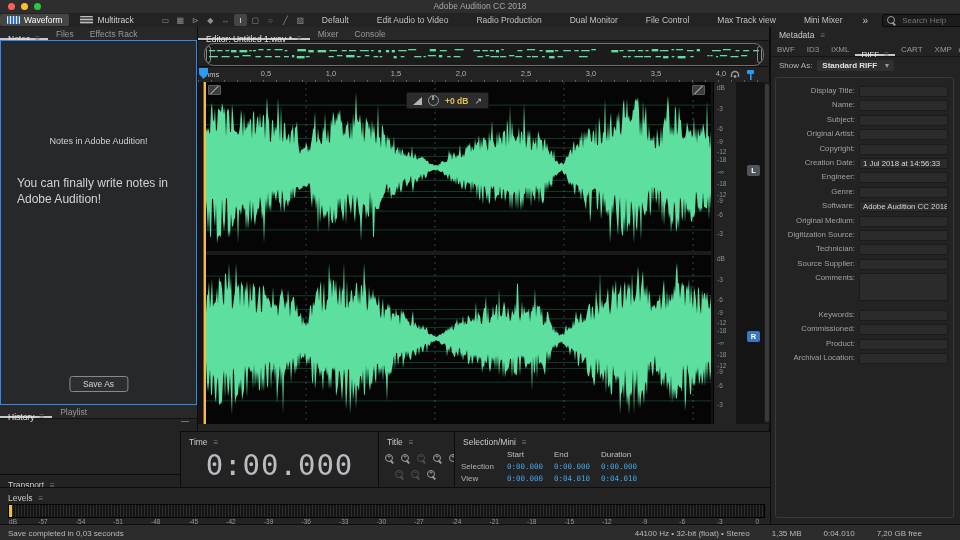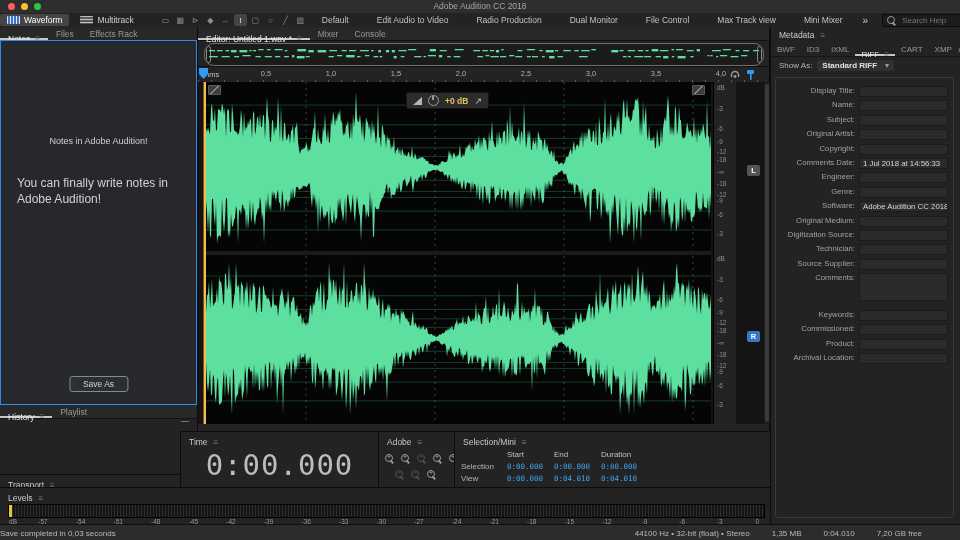--- a/index.html
+++ b/index.html
@@ -114,21 +114,21 @@
   #md-fieldbox{position:absolute;left:4px;top:50px;right:6px;bottom:6px;border:1px solid #3a3a3a;border-radius:3px;padding:8px 5px;box-sizing:border-box;}
   .mdrow{display:flex;align-items:flex-start;margin-bottom:3.4px;}
   .mdrow .lb{width:74px;flex:0 0 74px;text-align:right;padding-right:4px;font-size:7.8px;color:#a2a2a2;line-height:9px;white-space:nowrap;}
   .mdrow .in{flex:1;height:9px;background:#2b2b2b;border:1px solid #1b1b1b;border-radius:1px;
              font-size:7.8px;color:#d6d6d6;line-height:9px;padding-left:3px;overflow:hidden;white-space:nowrap;}
   .mdrow .in.tall{height:26px;}
   .mdrow.gap{margin-bottom:9px;}
   
   #statusbar{left:0;top:524px;width:960px;height:16px;background:#2c2c2c;border-top:1px solid #0e0e0e;
              display:flex;align-items:center;font-size:8px;color:#b9b9b9;}
-  #statusbar .msg{}
+  #statusbar .msg{margin-left:8px;}
   #statusbar .right{margin-left:auto;display:flex;gap:22px;padding-right:38px;}
 </style>
 </head>
 <body>
 
 <div id="root">
 
   <div class="abs" id="titlebar">
     <span class="tl" style="left:8px;background:#ff5f57"></span>
     <span class="tl" style="left:21px;background:#febc2e"></span>
@@ -469,21 +469,21 @@
         <span class="tbtn">⇄</span>
       </div>
   </div>
 
   <div class="abs bpanel" id="time-panel">
     <div class="ptitle"><span>Time</span><span class="menu-g">≡</span></div>
     <div id="time-value">0:00.000</div>
   </div>
 
   <div class="abs bpanel" id="zoom-panel">
-    <div class="ptitle"><span>Adobe</span><span class="menu-g">≡</span></div>
+    <div class="ptitle"><span>Title</span><span class="menu-g">≡</span></div>
     <div class="zrow r1" id="zoom-row1">
         <span class="mag">
           <span class="c"></span>
           <span class="h"></span>
           <span class="s">+</span>
         </span>
         <span class="mag">
           <span class="c"></span>
           <span class="h"></span>
           <span class="s">+</span>
@@ -617,21 +617,21 @@
         </div>
         <div class="mdrow">
           <span class="lb">Original Artist:</span>
           <span class="in"></span>
         </div>
         <div class="mdrow">
           <span class="lb">Copyright:</span>
           <span class="in"></span>
         </div>
         <div class="mdrow">
-          <span class="lb">Comments Date:</span>
+          <span class="lb">Creation Date:</span>
           <span class="in">1 Jul 2018 at 14:56:33</span>
         </div>
         <div class="mdrow">
           <span class="lb">Engineer:</span>
           <span class="in"></span>
         </div>
         <div class="mdrow">
           <span class="lb">Genre:</span>
           <span class="in"></span>
         </div>

